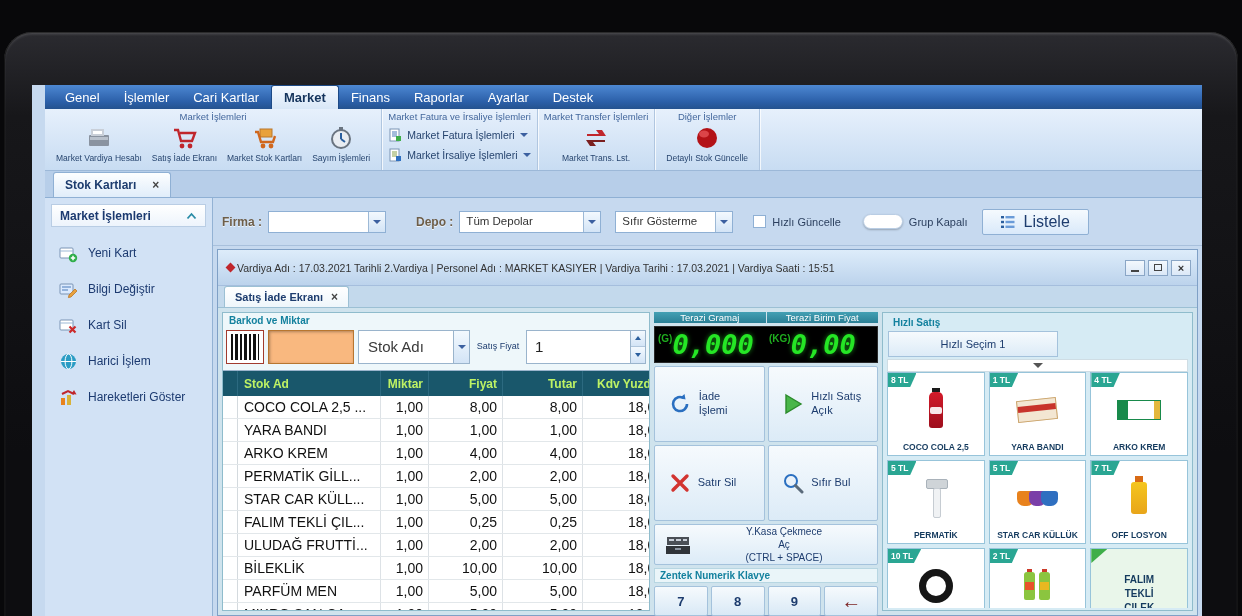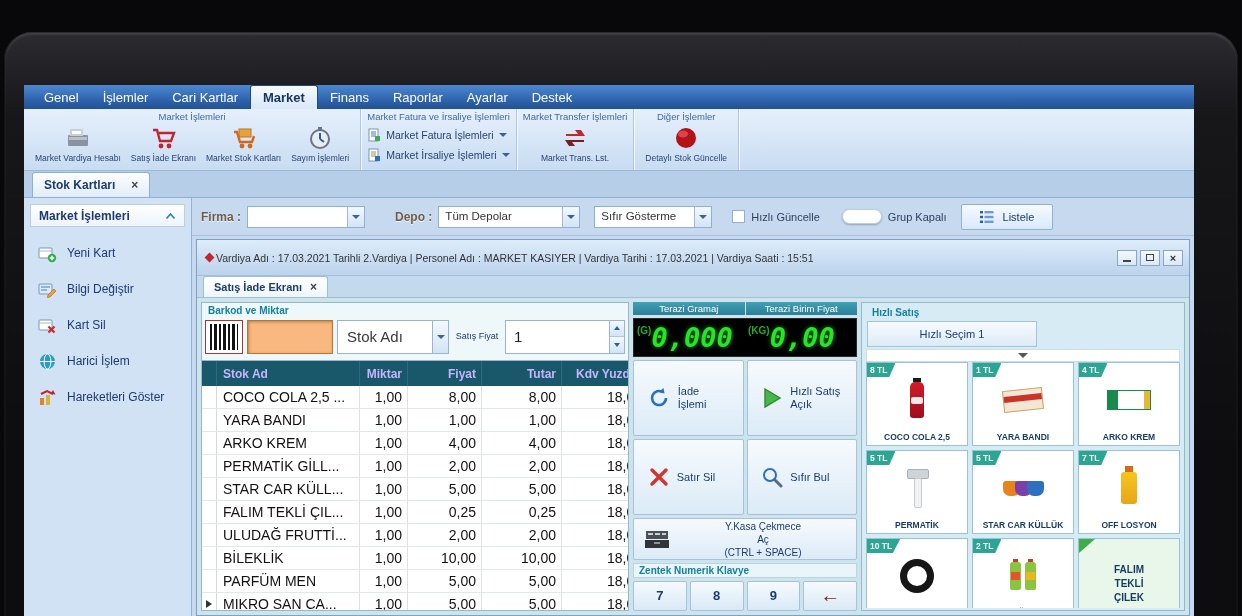--- a/index.html
+++ b/index.html
@@ -6,22 +6,22 @@
   html,body { width:1242px; height:616px; overflow:hidden; background:#08080a;
               font-family:"Liberation Sans", sans-serif; }
   .stage { position:relative; width:1242px; height:616px; overflow:hidden; }
 
   
   .device { position:absolute; left:4px; right:4px; top:32px; height:700px;
             background:linear-gradient(180deg,#2b2b30 0%, #17171a 12%, #0d0d10 60%);
             border-radius:28px 28px 0 0; box-shadow: inset 0 2px 3px rgba(255,255,255,.18), inset 0 0 0 1px #050506; }
 
   
-  .app { position:absolute; left:24px; top:85px; width:1170px; height:531px;
-         background:#c6d9ef; overflow:hidden; font-size:12px; color:#1d3c6e; }
+  .app { position:absolute; left:32px; top:85px; width:1170px; height:531px;
+         background:#c6d9ef; overflow:hidden; font-size:12px; color:#1d3c6e;padding-left:13px; }
 
   
   .menubar { height:24px; background:linear-gradient(#4d88d2,#2b5fa8 70%,#24528f);
              display:flex; align-items:flex-end; padding-left:8px; }
   .menu-item { color:#fff; font-size:13px; padding:4px 12px 4px; cursor:default; }
   .menu-item.active { background:linear-gradient(#f6faff,#d8e7f7); color:#15345c; font-weight:bold;
                       border-radius:3px 3px 0 0; border:1px solid #1d4a86; border-bottom:none; }
 
   
   .ribbon { height:62px; background:linear-gradient(#e6f0fc,#c8dcf2); border-bottom:1px solid #9cb8d8;
@@ -53,34 +53,34 @@
   .sidebar { width:168px; background:#d2e2f5; border-right:1px solid #93b2d4; }
   .sb-header { margin:6px 6px 8px; background:linear-gradient(#ffffff,#edf4fc); border:1px solid #b9cde4;
                height:23px; display:flex; align-items:center; justify-content:space-between;
                padding:0 8px; font-weight:bold; font-size:12px; color:#1c3a70; }
   .sb-item { height:36px; display:flex; align-items:center; gap:10px; padding-left:14px;
              font-size:12px; color:#1c3a70; cursor:default; }
   .sb-item .sbicon { width:19px; height:19px; flex:none; }
 
   
   .main { flex:1; display:flex; flex-direction:column; background:#c6d9ef; min-width:0; }
-  .filterbar { height:38px; display:flex; align-items:center; gap:6px; padding:0 9px;
+  .filterbar { height:48px; display:flex; align-items:center; gap:6px; padding:0 9px;
                border-bottom:1px solid #a8c0dc; }
   .flabel { font-weight:bold; color:#6e5e49; font-size:12px; text-shadow:0 1px 0 rgba(255,255,255,.7); }
   .combo { background:#fff; border:1px solid #8fb0d4; height:22px; display:flex; align-items:stretch; }
   .combo .cval { padding:3px 6px 0; font-size:11.5px; color:#333; flex:1; white-space:nowrap; overflow:hidden; }
   .combo .cbtn { width:17px; background:linear-gradient(#f3f9fe,#d3e4f6); border-left:1px solid #9db9d6;
                  display:grid; place-items:center; }
   .checkbox { width:13px; height:13px; background:#fff; border:1px solid #8fb0d4; }
   .small-label { font-size:11px; color:#2b3f5e; }
   .toggle { width:40px; height:15px; background:#fff; border:1px solid #b9cde4; border-radius:8px;
             box-shadow:0 1px 2px rgba(0,0,0,.25); }
   .listele-btn { height:26px; margin-left:8px; padding:0 18px; display:flex; align-items:center; gap:9px;
                  background:linear-gradient(#f5fafe,#d9e9fa); border:1px solid #8fb0d4; border-radius:2px;
-                 font-size:11px; color:#1d3c6e; }
+                 font-size:16px; color:#1d3c6e; }
 
   
   .mdi { flex:1; margin:3px 4px 0; border:1px solid #7fa0c6; background:#cfe3ed;
          display:flex; flex-direction:column; min-height:0; }
   .mdi-title { height:36px; flex:none; background:linear-gradient(#ddecfa,#bcd3ec);
                display:flex; align-items:center; gap:0; padding:0 6px; border-bottom:1px solid #a5bedd; }
   .mdi-title-text { font-size:10.5px; color:#333; flex:1; white-space:nowrap; overflow:hidden; }
   .win-controls { display:flex; gap:3px; }
   .wc { width:20px; height:16px; border:1px solid #8aa6c6; background:linear-gradient(#f3f8fd,#dbe8f7);
         display:grid; place-items:center; }
@@ -122,21 +122,21 @@
   
   .grid { flex:1; overflow:hidden; border-top:1px solid #9ab4cc; background:#fff; }
   .thead { display:flex; height:25px; background:#19576b; color:#fff; font-size:12px; font-weight:bold;
            align-items:center; width:445px; }
   .trow { display:flex; height:23px; align-items:center; width:445px; background:#fff;
           border-bottom:1px solid #e2e7ea; }
   .tg { width:15px; flex:none; align-self:stretch; border-right:1px solid #d4dade; display:grid; place-items:center; }
   .thead .tg { border-right:1px solid #2c6a80; }
   .tc { align-self:stretch; display:flex; align-items:center; border-right:1px solid #dde2e6;
         font-size:14px; color:#111; overflow:hidden; white-space:nowrap; }
-  .thead .tc { border-right:1px solid #2c6a80; color:#c4b5fd; font-size:12px; }
+  .thead .tc { border-right:1px solid #2c6a80; color:#bef264; font-size:12px; }
   .c-ad { width:143px; padding-left:6px; }
   .c-m  { width:48px; justify-content:flex-end; padding-right:5px; }
   .c-f  { width:74px; justify-content:flex-end; padding-right:5px; }
   .c-t  { width:80px; justify-content:flex-end; padding-right:5px; }
   .c-k  { width:85px; justify-content:flex-end; padding-right:4px; }
   .thead .c-k { justify-content:flex-start; padding-left:14px; }
   .row-tri { width:0; height:0; border-left:6px solid #333; border-top:4px solid transparent;
              border-bottom:4px solid transparent; }
 
   

